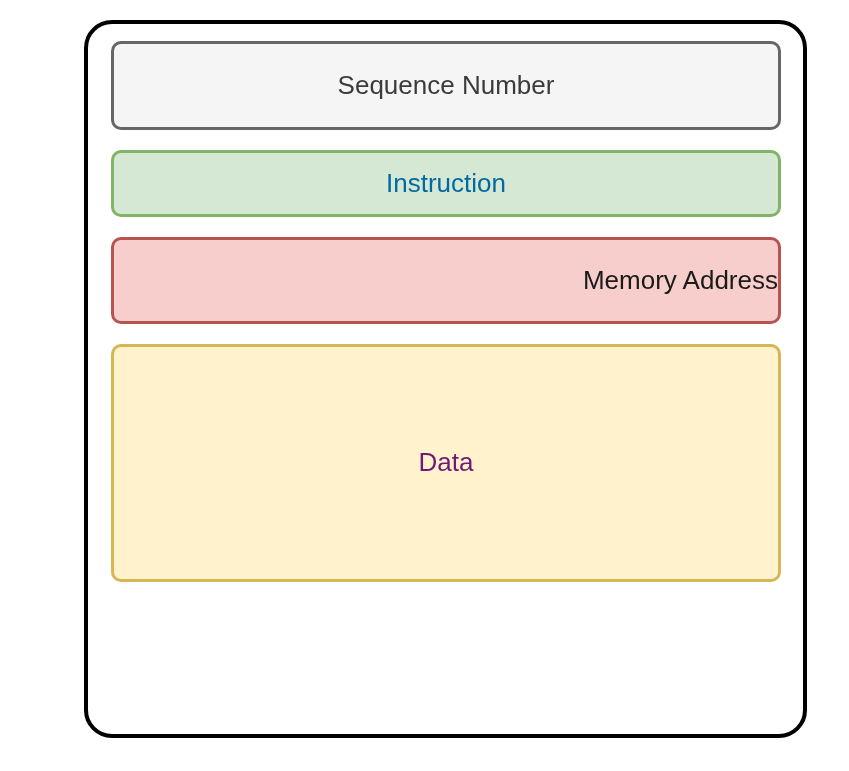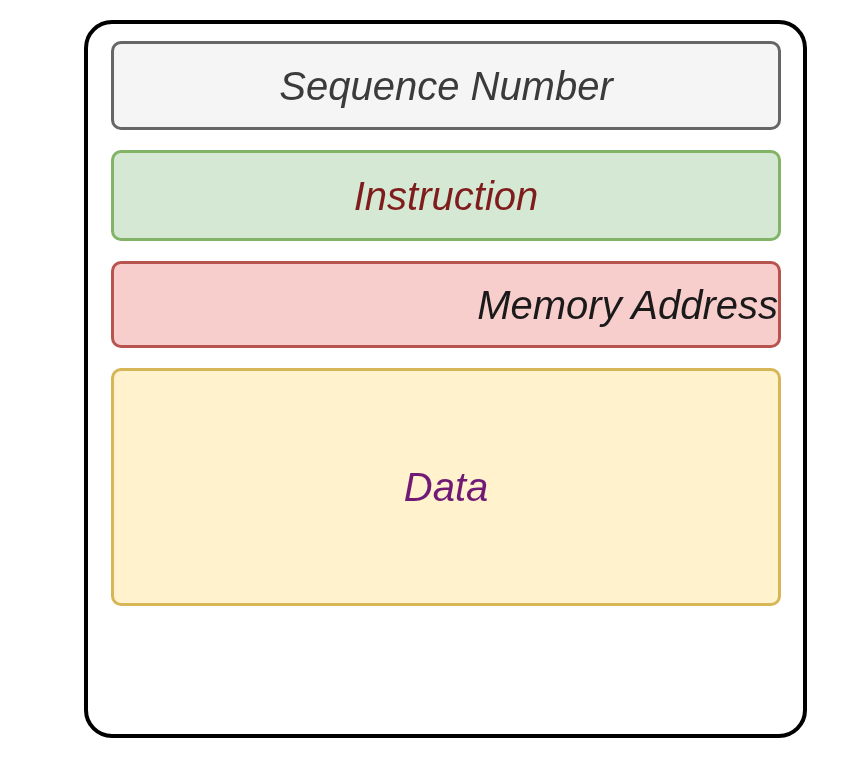--- a/index.html
+++ b/index.html
@@ -34,35 +34,34 @@
     box-sizing: border-box;
     width: 670px;
     border: 3px solid;
     border-radius: 10px;
     display: flex;
     align-items: center;
     justify-content: center;
     flex: 0 0 auto;
   }
   .field-label {
-    font-size: 40px;
+    font-size: 26px;
     line-height: 1.2;
     white-space: nowrap;
-    font-style: italic;
   }
 </style>
 </head>
 <body>
 
 <div class="canvas">
   <div class="packet" id="packet-outline" style="border-color: rgb(0, 0, 0); background: rgb(255, 255, 255);">
       <div class="field" style="background: rgb(245, 245, 245); border-color: rgb(102, 102, 102); height: 89px; color: rgb(59, 59, 59);">
         <span class="field-label">Sequence Number</span>
       </div>
-      <div class="field" style="background: rgb(213, 232, 212); border-color: rgb(130, 179, 102); height: 91px; color: #7f1d1d;">
+      <div class="field" style="background: rgb(213, 232, 212); border-color: rgb(130, 179, 102); height: 67px; color: #0369a1;">
         <span class="field-label">Instruction</span>
       </div>
       <div class="field" style="background: rgb(248, 206, 204); border-color: rgb(184, 84, 80); height: 87px; color: rgb(26, 26, 26); justify-content: flex-end;">
         <span class="field-label">Memory Address</span>
       </div>
       <div class="field" style="background: rgb(255, 242, 204); border-color: rgb(214, 182, 86); height: 238px; color: #701a75;">
         <span class="field-label">Data</span>
       </div>
     </div>
 </div>

